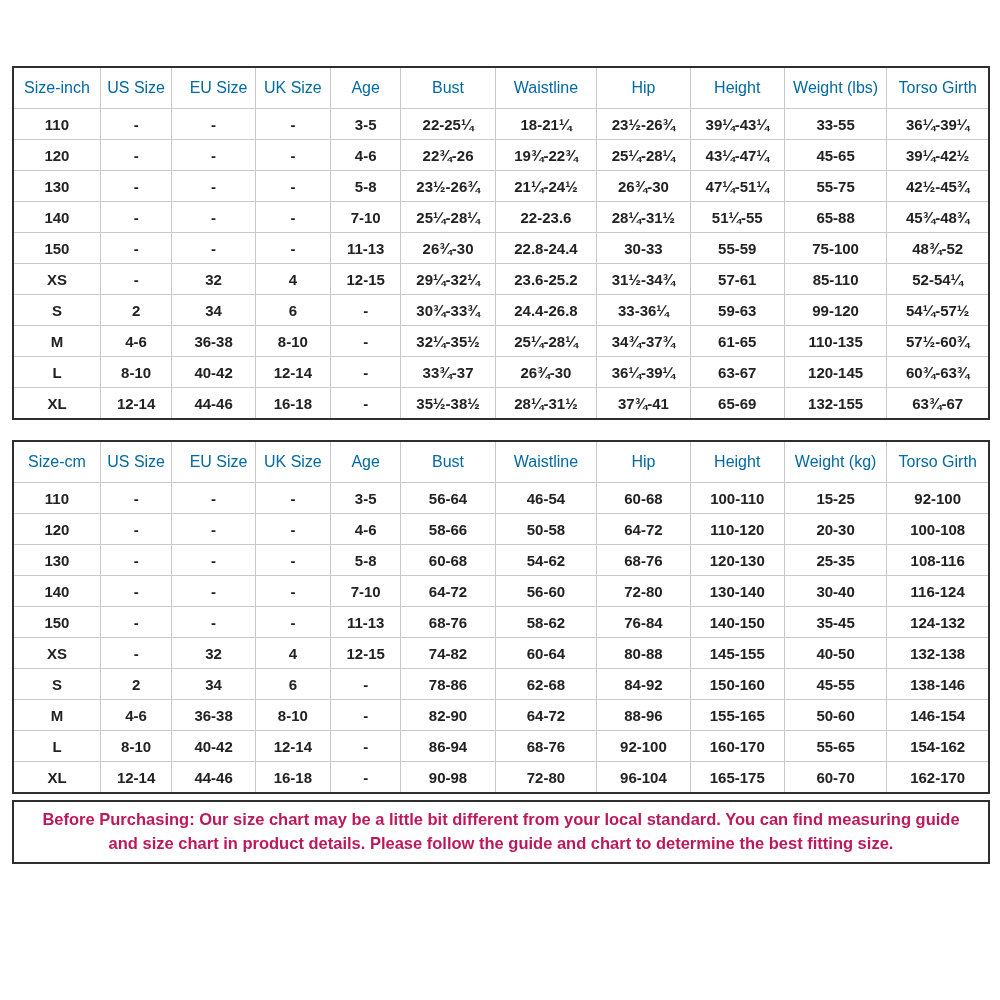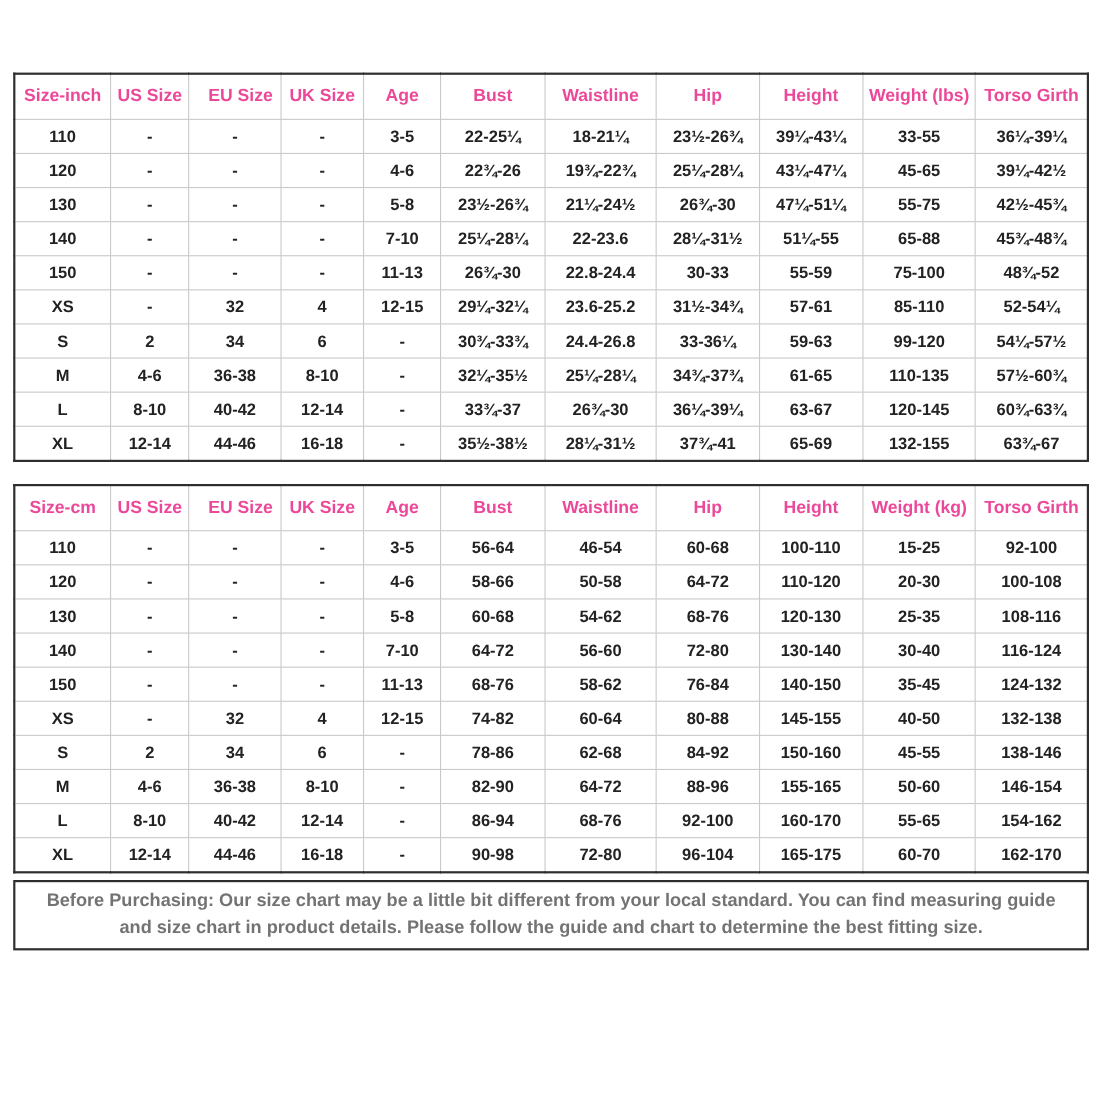--- a/index.html
+++ b/index.html
@@ -52,22 +52,22 @@
     border: 1px solid #c9c9c9;
     text-align: center;
     vertical-align: middle;
     padding: 0 2px;
     white-space: nowrap;
     overflow: hidden;
   }
   .size-table th {
     height: 40px;
     font-size: 16px;
-    font-weight: 700;
-    color: #ec4899;
+    font-weight: 400;
+    color: #0369a1;
   }
   .size-table td {
     height: 30px;
     font-size: 15px;
     font-weight: 700;
     color: #222222;
   }
   
   .size-table th:nth-child(1){width:9%;}
   .size-table th:nth-child(2){width:7.3%;}
@@ -90,21 +90,21 @@
     justify-content: center;
     padding: 6px 10px;
     background: #ffffff;
   }
   .note-box p {
     margin: 0;
     font-size: 16.5px;
     font-weight: 600;
     line-height: 1.45;
     text-align: center;
-    color: #737373;
+    color: #be185d;
     max-width: 950px;
   }
 </style>
 </head>
 <body>
 
 <div class="page">
   <div class="sheet">
 
 

